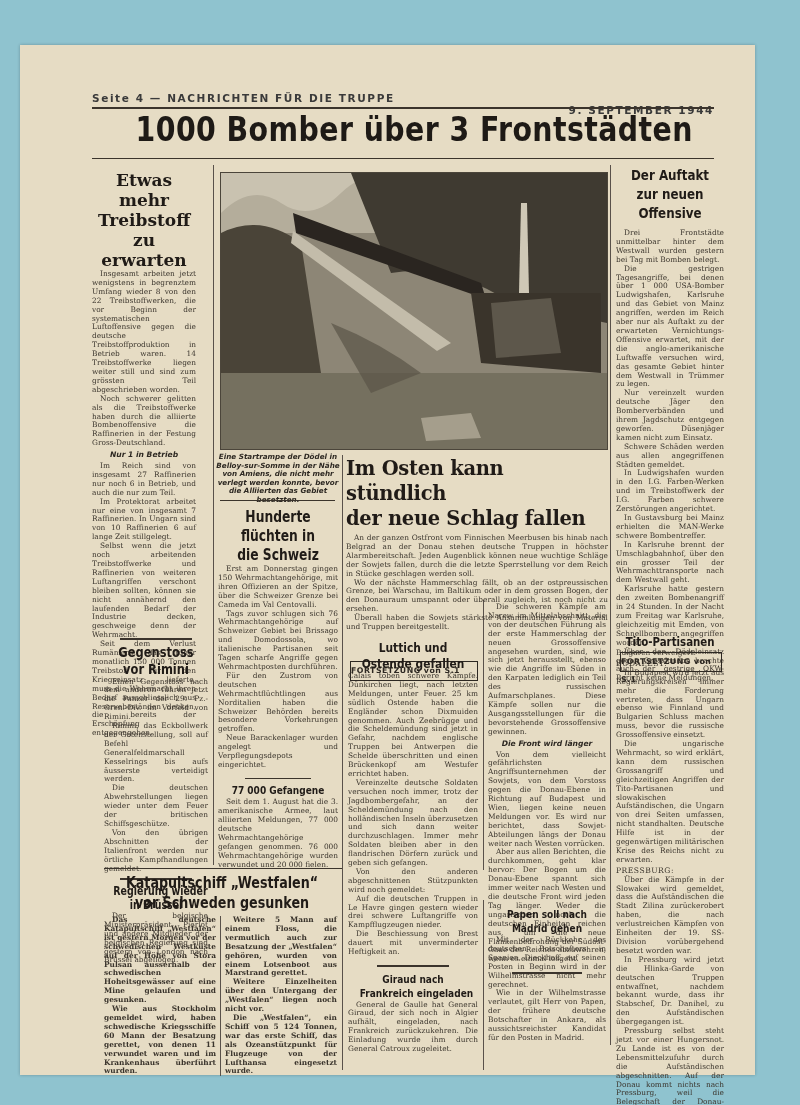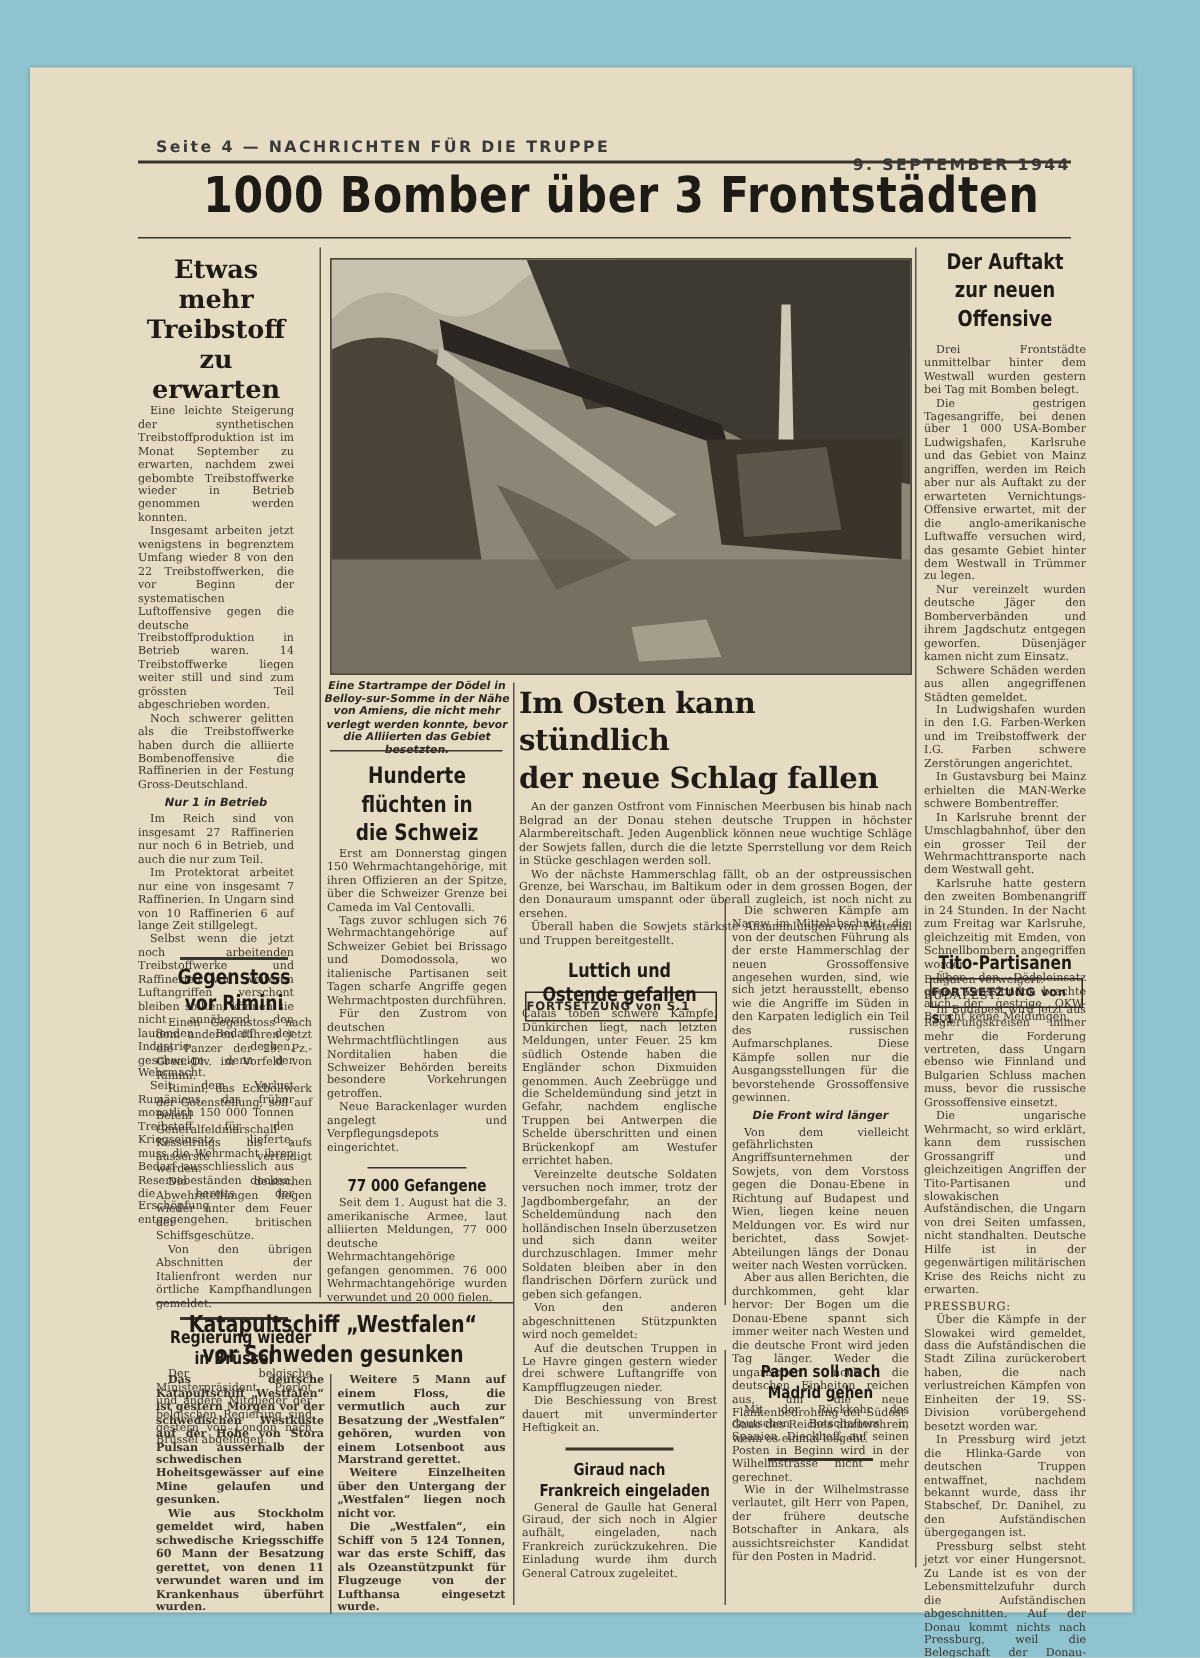--- a/index.html
+++ b/index.html
@@ -1,20 +1,20 @@
 <!DOCTYPE html>
 <html><head>
 <meta charset="utf-8">
 <style>
   html,body{margin:0;padding:0;}
   body{width:800px;height:1105px;background:#8fc3cf;position:relative;overflow:hidden;font-family:"DejaVu Serif",serif;color:#2b2620;}
   .paper{position:absolute;left:20px;top:45px;width:735px;height:1030px;background:#e6dcc4;box-shadow:0 0 3px rgba(0,0,0,0.25);}
   .abs{position:absolute;}
   .masthead{left:92px;top:92px;width:622px;font-family:"DejaVu Sans",sans-serif;font-size:10.5px;letter-spacing:1.6px;font-weight:bold;color:#3a3a3a;}
-  .masthead .left{position:absolute;left:12px;top:0;}
+  .masthead .left{position:absolute;left:0;top:0;}
   .masthead .right{position:absolute;right:0;top:0;margin-top:12px;}
   .rule{position:absolute;background:#3b342c;}
   .headline{left:92px;top:110px;width:622px;text-align:center;font-family:"DejaVu Sans",sans-serif;font-weight:bold;font-size:33px;transform:scaleX(0.86);transform-origin:center;color:#1e1a16;letter-spacing:0.5px;white-space:nowrap;}
   .col{position:absolute;font-size:7.4px;line-height:8.9px;text-align:justify;color:#3a342c;}
   .col p{margin:0;text-indent:8px;}
   .h-cond{font-family:"DejaVu Sans",sans-serif;font-weight:bold;text-align:center;color:#201b17;transform:scaleX(0.82);transform-origin:center;white-space:nowrap;}
   .h-serif{font-family:"DejaVu Serif",serif;font-weight:bold;text-align:center;color:#201b17;}
   .sub{font-family:"DejaVu Sans",sans-serif;font-style:italic;font-weight:bold;text-align:center;font-size:7.6px;margin:3px 0 2px 0;color:#2d2822;}
   .photo{position:absolute;left:220px;top:172px;width:386px;height:276px;background:#6b6455;overflow:hidden;border:1px solid #4b453a;}
   .caption{position:absolute;left:214px;top:453px;width:128px;font-family:"DejaVu Sans",sans-serif;font-style:italic;font-weight:bold;font-size:7.2px;line-height:8.6px;text-align:center;color:#2d2822;}
@@ -42,21 +42,20 @@
 <div class="vrule" style="left:610px;top:165px;height:880px;"></div>
 <div class="vrule" style="left:483px;top:600px;height:270px;"></div>
 <div class="vrule" style="left:483px;top:900px;height:170px;"></div>
 
 <div class="col" style="left:92px;top:170px;width:104px;">
   <div class="h-serif" style="font-size:17px;line-height:20px;">
     <div>Etwas mehr</div>
     <div>Treibstoff</div>
     <div>zu erwarten</div>
   </div>
-  <p>Eine leichte Steigerung der synthetischen Treibstoffproduktion ist im Monat September zu erwarten, nachdem zwei gebombte Treibstoffwerke wieder in Betrieb genommen werden konnten.</p>
   <p>Insgesamt arbeiten jetzt wenigstens in begrenztem Umfang wieder 8 von den 22 Treibstoffwerken, die vor Beginn der systematischen Luftoffensive gegen die deutsche Treibstoffproduktion in Betrieb waren. 14 Treibstoffwerke liegen weiter still und sind zum grössten Teil abgeschrieben worden.</p>
   <p>Noch schwerer gelitten als die Treibstoffwerke haben durch die alliierte Bombenoffensive die Raffinerien in der Festung Gross-Deutschland.</p>
   <div class="sub">Nur 1 in Betrieb</div>
   <p>Im Reich sind von insgesamt 27 Raffinerien nur noch 6 in Betrieb, und auch die nur zum Teil.</p>
   <p>Im Protektorat arbeitet nur eine von insgesamt 7 Raffinerien. In Ungarn sind von 10 Raffinerien 6 auf lange Zeit stillgelegt.</p>
   <p>Selbst wenn die jetzt noch arbeitenden Treibstoffwerke und Raffinerien von weiteren Luftangriffen verschont bleiben sollten, können sie nicht annähernd den laufenden Bedarf der Industrie decken, geschweige denn der Wehrmacht.</p>
   <p>Seit dem Verlust Rumäniens, das früher monatlich 150 000 Tonnen Treibstoff für den Kriegseinsatz lieferte, muss die Wehrmacht ihren Bedarf ausschliesslich aus Reservebeständen decken, die bereits der Erschöpfung entgegengehen.</p>
 </div>
 
 <div class="col" style="left:104px;top:633px;width:104px;">

